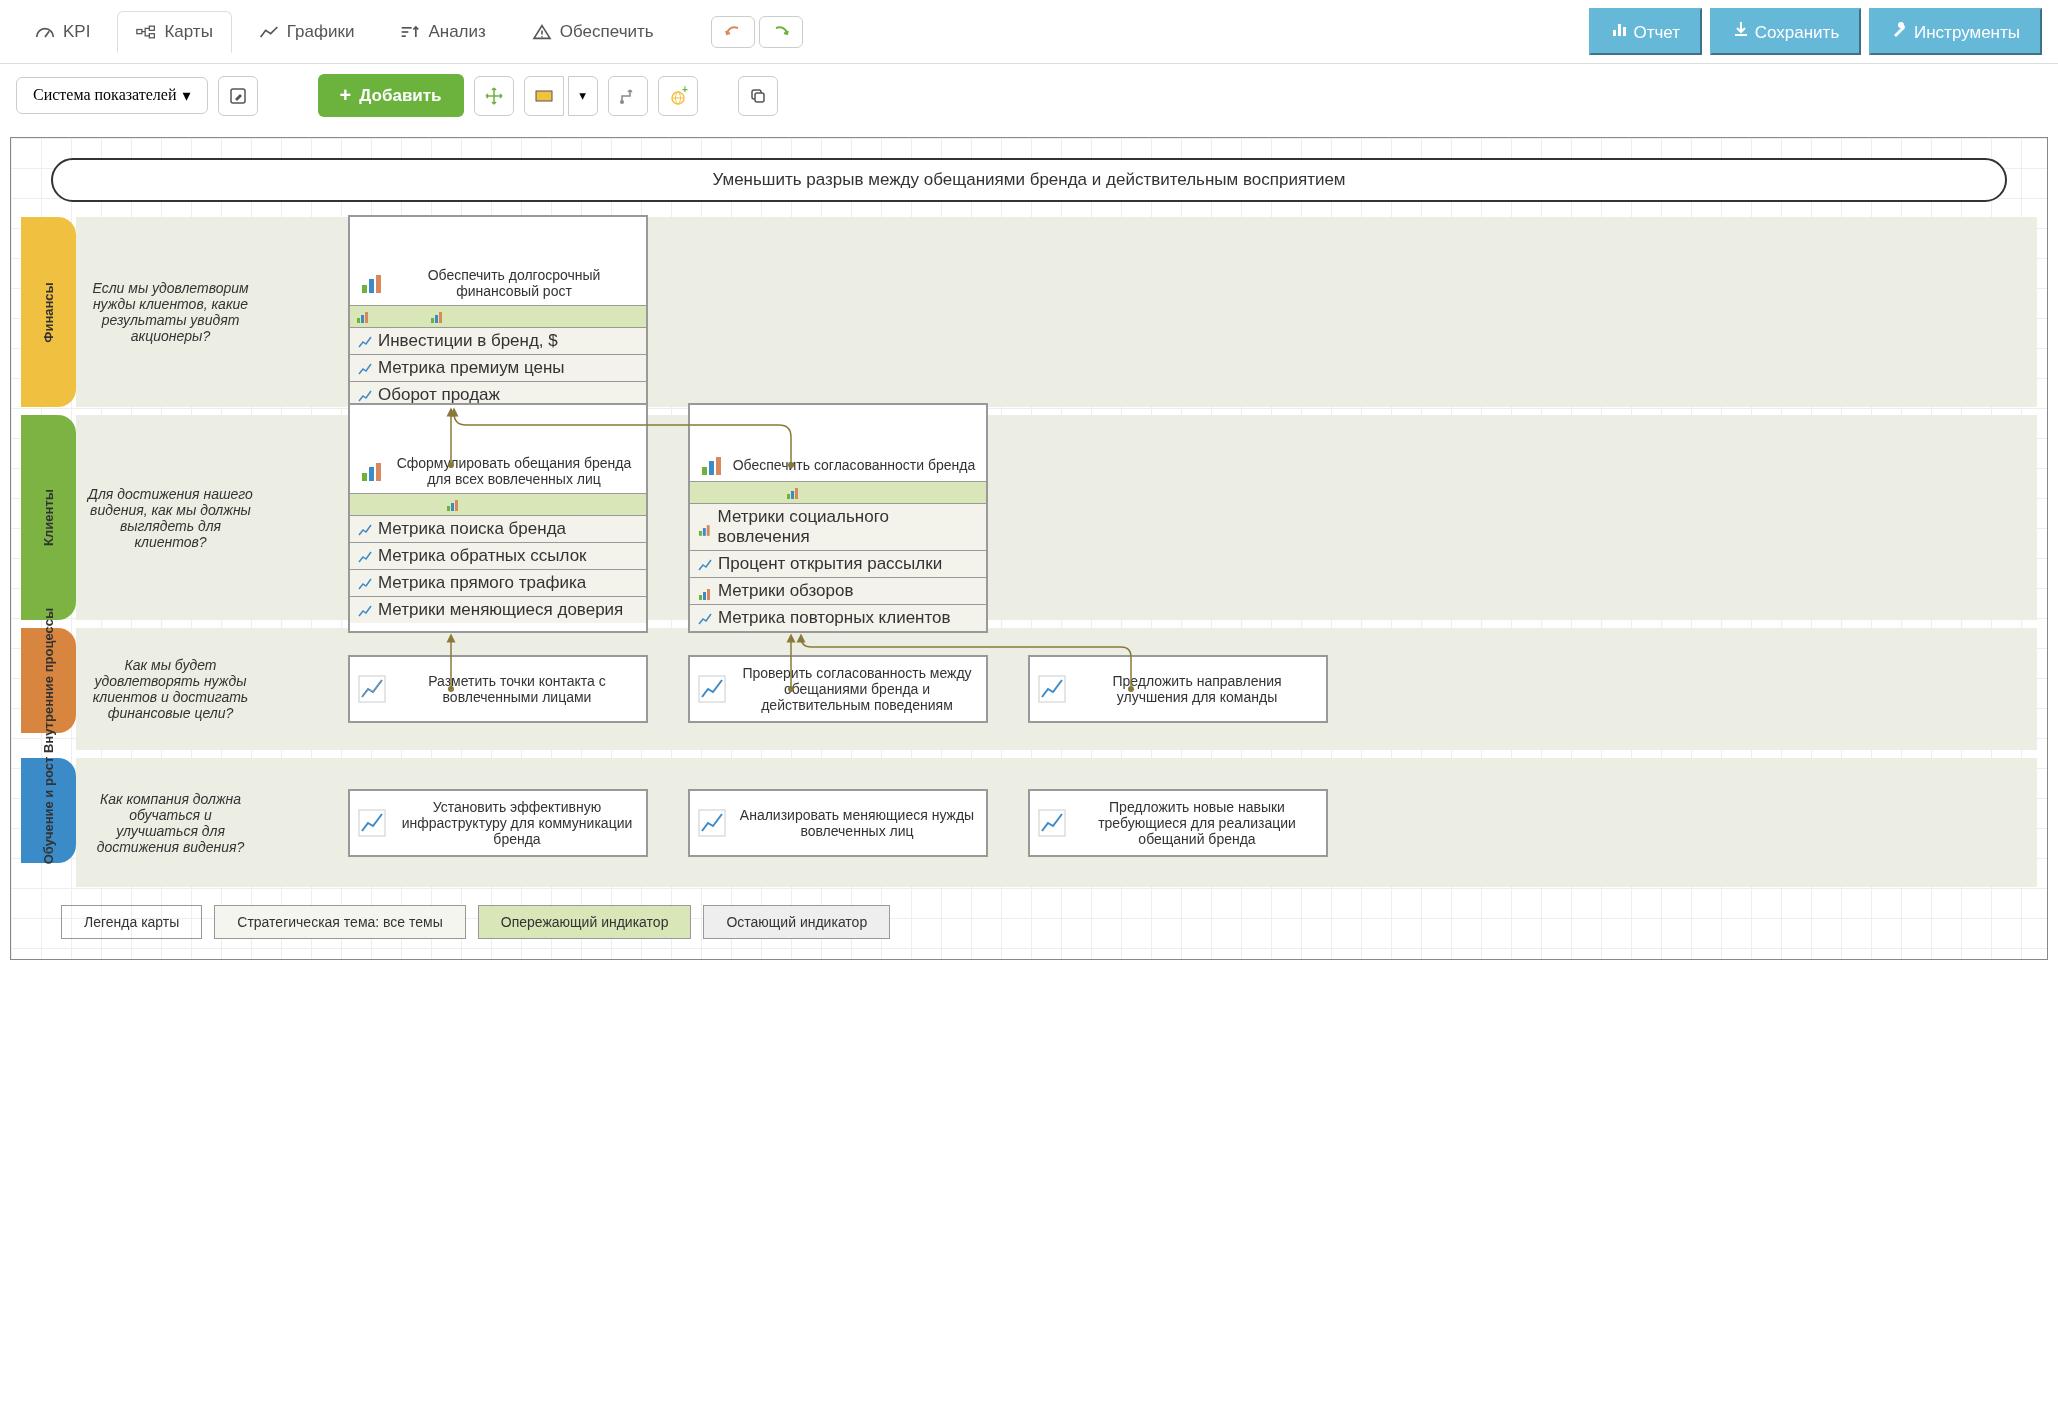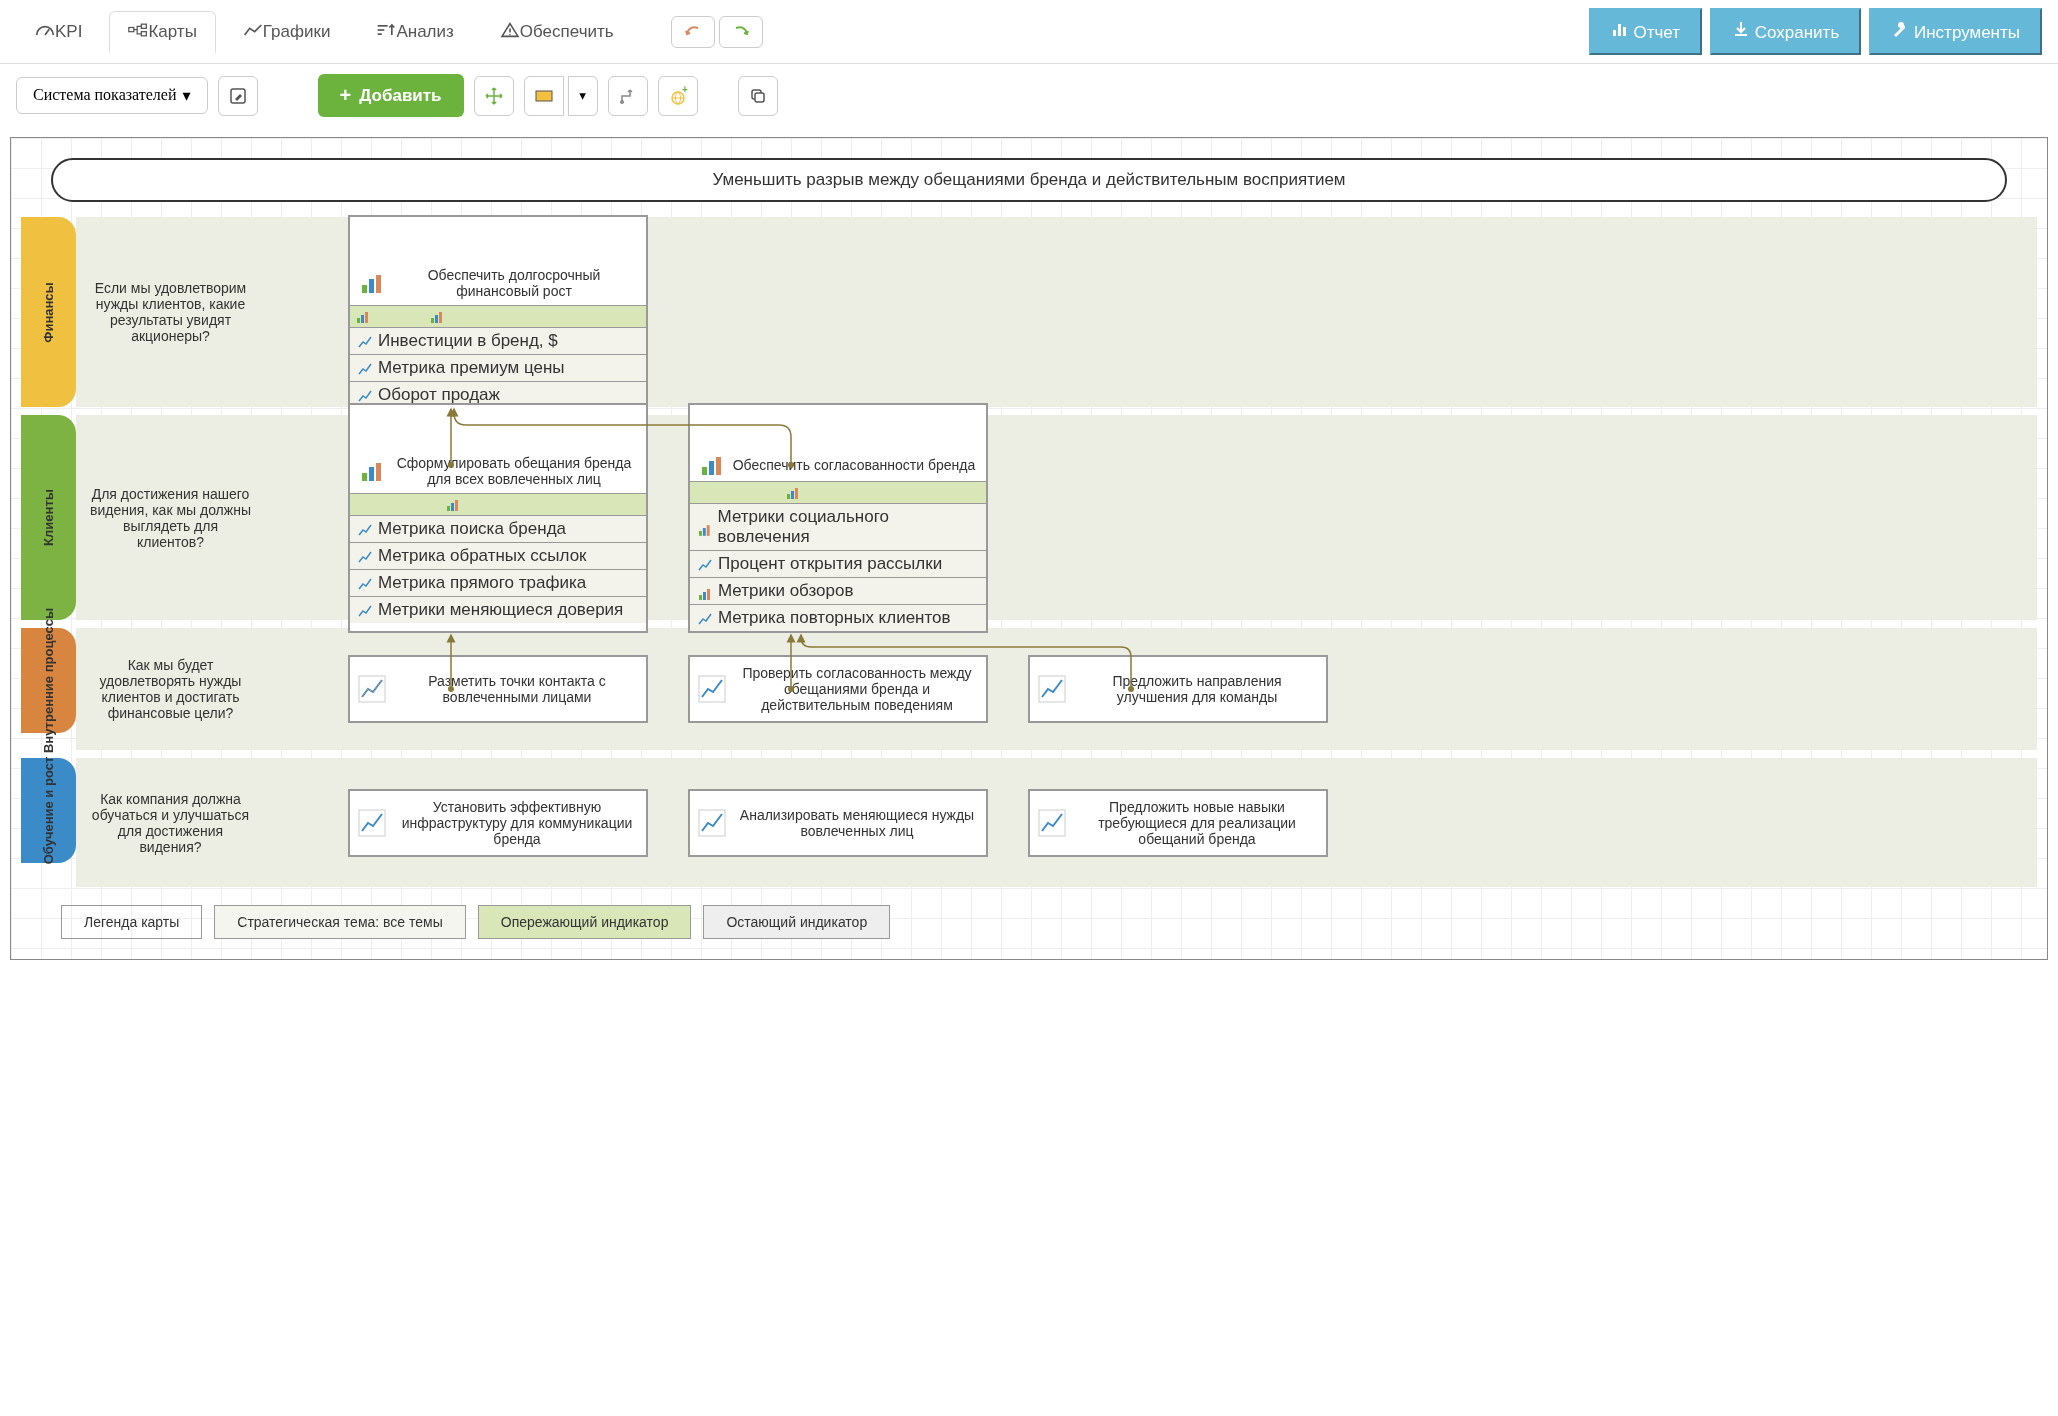--- a/index.html
+++ b/index.html
@@ -1,20 +1,20 @@
 <!DOCTYPE html>
 <html><head>
 <meta charset="utf-8">
 <style>
 * { box-sizing: border-box; margin: 0; padding: 0; }
 body { font-family: Arial, sans-serif; font-size: 14px; background: #fff; color: #333; }
 
 
 .top-toolbar { display: flex; align-items: center; gap: 8px; padding: 8px 16px; border-bottom: 1px solid #ddd; }
-.tab { display: flex; align-items: flex-start; padding: 10px 18px; cursor: pointer; border: 1px solid transparent; border-radius: 6px 6px 0 0; color: #555; font-size: 17px; }
+.tab { display: flex; align-items: center; gap: 8px; padding: 10px 18px; cursor: pointer; border: 1px solid transparent; border-radius: 6px 6px 0 0; color: #555; font-size: 17px; }
 .tab.active { border-color: #ddd; border-bottom-color: #fff; background: #fff; }
 .tab-icon { width: 20px; height: 16px; display: inline-block; }
 .btn { display: inline-flex; align-items: center; gap: 6px; padding: 8px 14px; border: 1px solid #ccc; border-radius: 6px; background: #fff; cursor: pointer; font-size: 15px; }
 .btn-blue { background: #66b8d9; color: #fff; border-color: #66b8d9; font-size: 17px; padding: 10px 20px; }
 .undo-redo { display: flex; gap: 4px; margin-left: 30px; }
 .undo-redo .btn { padding: 8px 12px; }
 
 
 .second-toolbar { display: flex; align-items: center; gap: 10px; padding: 10px 16px; }
 .dropdown-btn { padding: 8px 16px; border: 1px solid #ccc; border-radius: 6px; background: #fff; font-size: 16px; cursor: pointer; display: flex; align-items: flex-start; gap: 6px; font-family: Liberation Serif, serif; }
@@ -34,21 +34,21 @@
 .perspectives { position: relative; }
 .perspective-row { display: flex; align-items: stretch; margin-bottom: 8px; }
 .perspective-label { width: 55px; display: flex; align-items: center; justify-content: center; border-radius: 0 18px 18px 0; flex-shrink: 0; }
 .perspective-label span { transform: rotate(-90deg); white-space: nowrap; font-size: 13px; font-weight: bold; }
 .p-finance { background: #f0c040; height: 190px; }
 .p-clients { background: #7cb342; height: 205px; }
 .p-internal { background: #d88540; height: 105px; }
 .p-learning { background: #3b8bc9; height: 105px; }
 
 .perspective-body { flex: 1; background: #edeee3; display: flex; align-items: center; padding: 10px 12px; }
-.perspective-question { width: 165px; text-align: center; font-size: 14px; color: #333; flex-shrink: 0; }
+.perspective-question { width: 165px; text-align: center; font-size: 14px; color: #333; flex-shrink: 0; font-style: italic; }
 
 .cards-area { display: flex; gap: 40px; flex: 1; padding-left: 15px; position: relative; }
 
 
 .card { border: 2px solid #999; background: #fff; width: 300px; }
 .card-header { display: flex; align-items: center; gap: 8px; padding: 6px 10px; font-size: 14px; text-align: center; margin-top: 44px; }
 .card-header-text { flex: 1; }
 .chart-icon { width: 24px; height: 20px; display: inline-block; }
 .card-subheader { background: #d8e6b8; height: 22px; border-top: 1px solid #999; display: flex; align-items: center; padding: 0 6px; gap: 60px; }
 .card-row { border-top: 1px solid #999; padding: 3px 8px; font-size: 17px; display: flex; align-items: center; gap: 6px; background: #f3f3eb; }

